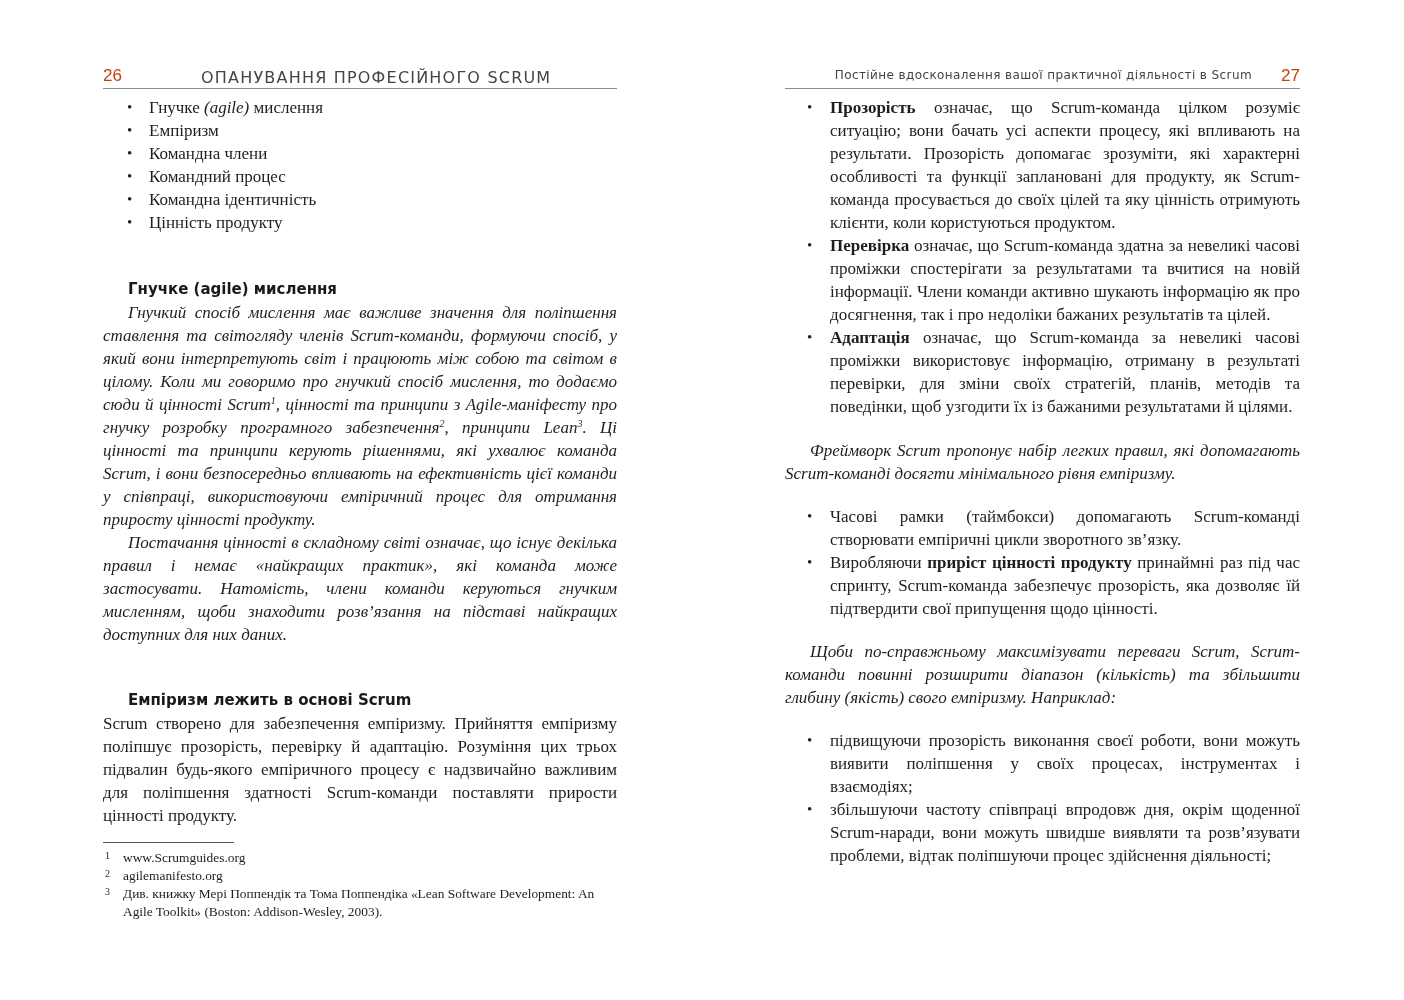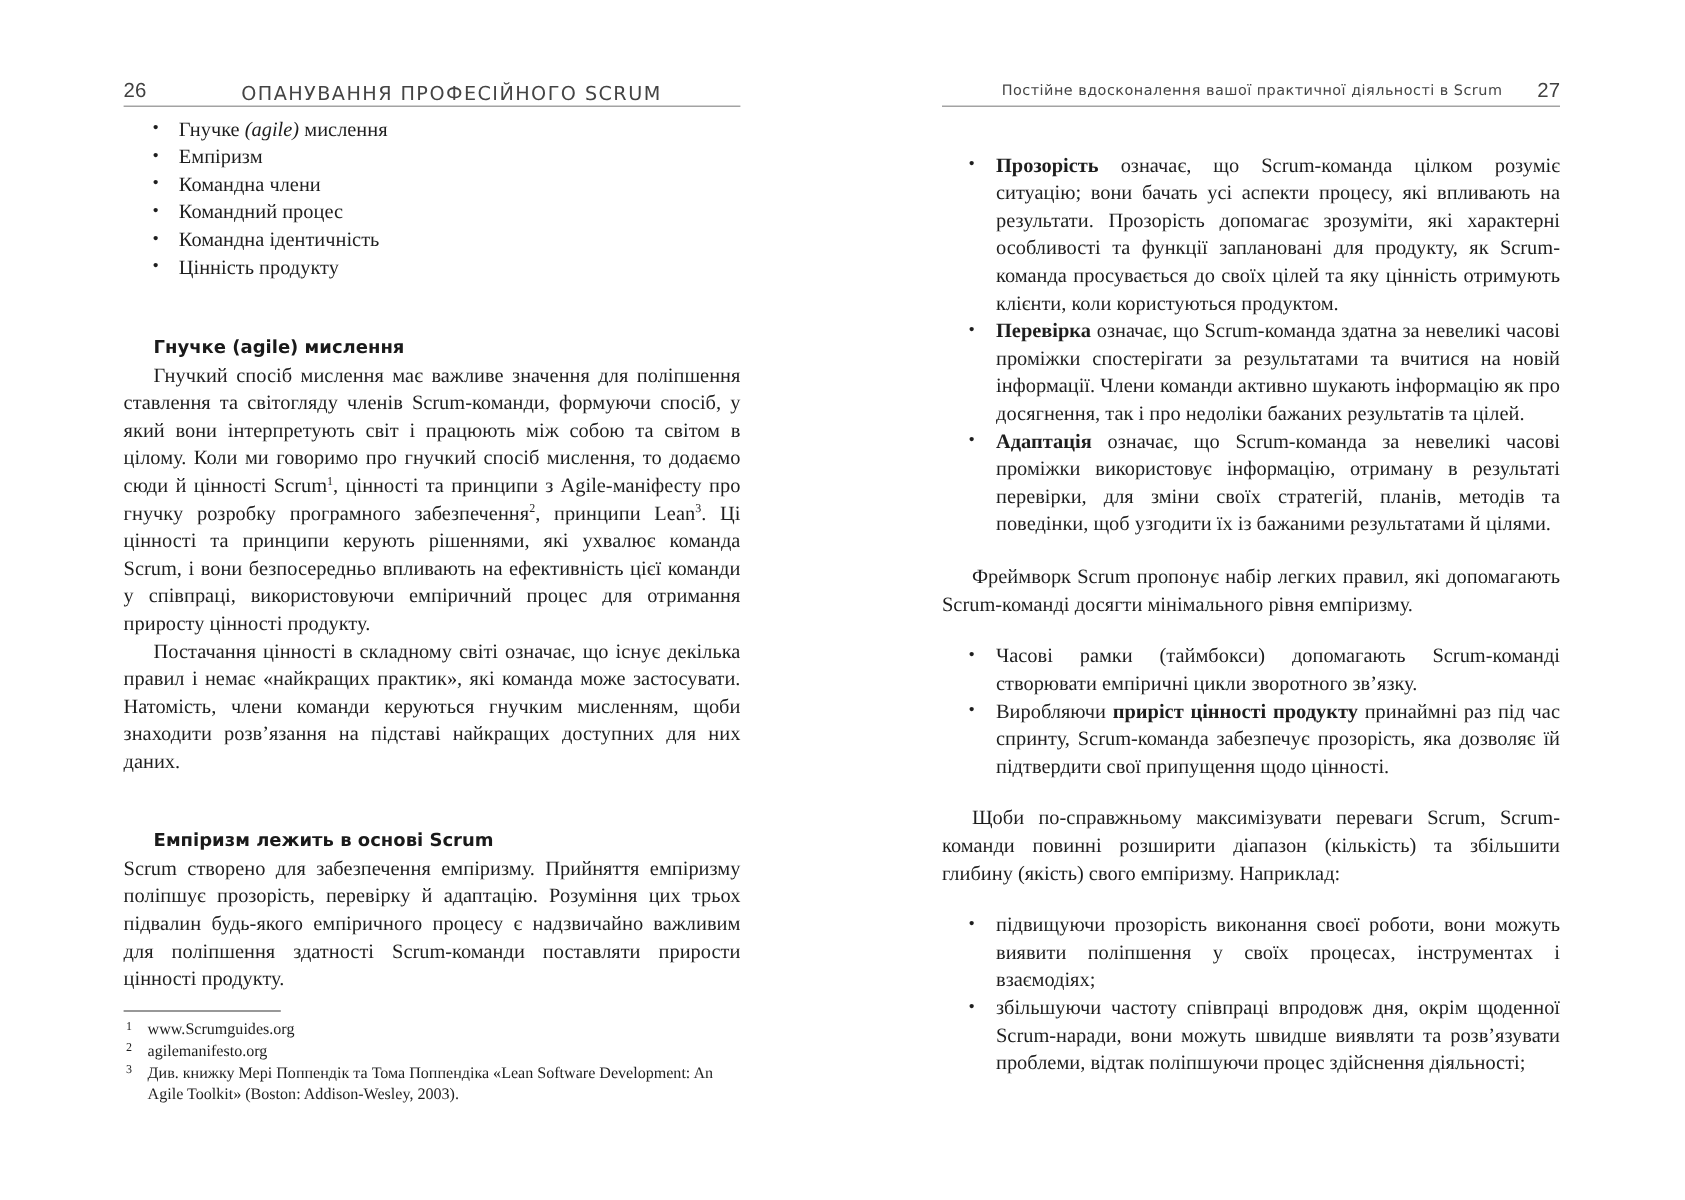--- a/index.html
+++ b/index.html
@@ -11,40 +11,40 @@
   .page { position: absolute; top: 0; height: 1000px; }
   .page-left { left: 103px; width: 514px; }
   .page-right { left: 785px; width: 515px; }
 
   .running-head {
     position: absolute; top: 66px; left: 0; right: 0; height: 22px;
     border-bottom: 1.5px solid #8d8d8d;
     font-family: "DejaVu Sans", "Liberation Sans", sans-serif;
     color: #333;
   }
-  .folio { position: absolute; top: 0; font-size: 17px; font-family: "Liberation Sans", sans-serif; color:#404040; }
+  .folio { position: absolute; top: 0; font-size: 17px; font-family: "Liberation Sans", sans-serif; color:#c2410c; }
   .page-left .folio { left: 0; }
   .page-right .folio { right: 0; text-align: center; }
   .head-title { position: absolute; top: 2px; font-size: 14px; letter-spacing: 0.4px; color:#444; }
   .page-left .head-title { left: 98px; letter-spacing: 1.2px; font-size: 16px; }
   .page-right .head-title { right: 48px; font-size: 12px; }
 
   .content { position: absolute; top: 96px; left: 0; right: 0; font-size: 17px; line-height: 23px; }
-  .page-right .content { top: 96px; margin-top: 30px; }
+  .page-right .content { top: 96px; }
 
   ul.bullets { list-style: none; margin: 0; padding: 0; }
   ul.bullets li { position: relative; padding-left: 46px; text-align: justify; }
   ul.bullets li::before {
     content: "\2022"; position: absolute; left: 24px; top: 0; font-size: 15px;
   }
   .page-right ul.bullets li { padding-left: 45px; }
   .page-right ul.bullets li::before { left: 22px; }
 
   p { margin: 0; text-align: justify; }
-  p.indent { text-indent: 25px; }
+  p.indent { text-indent: 25px; font-style: italic; }
 
   h3 {
     margin: 0; padding-left: 25px;
     font-family: "DejaVu Sans", "Liberation Sans", sans-serif;
     font-weight: bold; font-size: 15px; line-height: 23px; color: #1a1a1a;
   }
   sup { font-size: 10px; line-height: 0; vertical-align: 6px; }
   b { font-weight: bold; }
   i { font-style: italic; }
 

